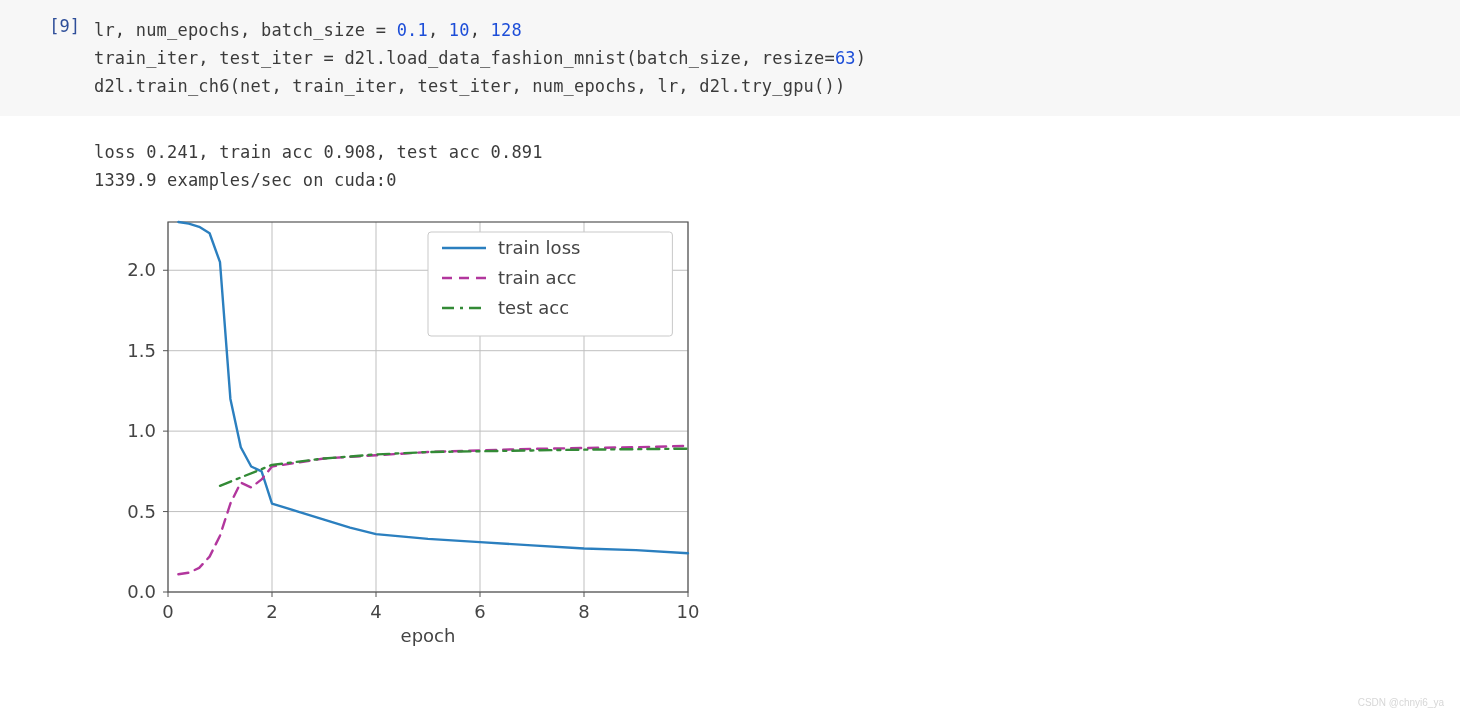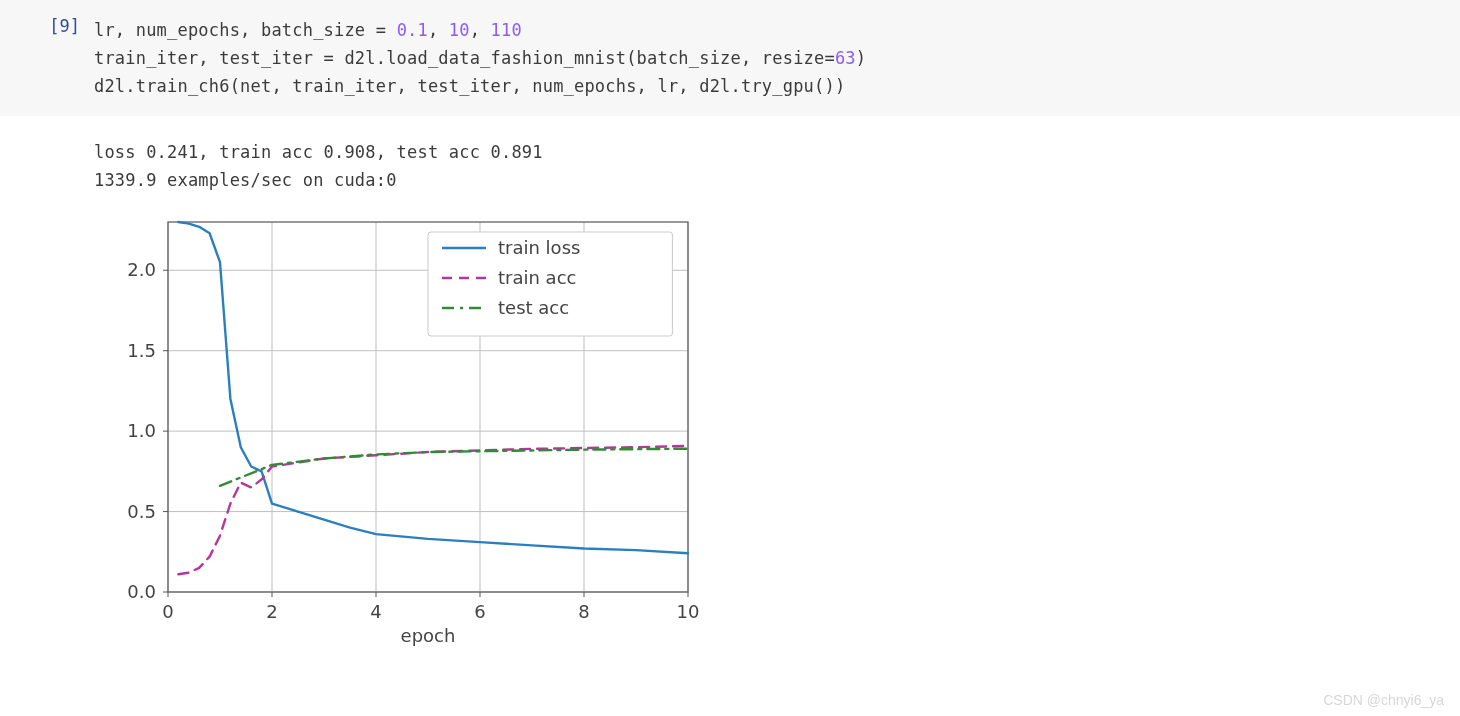--- a/index.html
+++ b/index.html
@@ -24,48 +24,48 @@
     padding-right: 14px;
     color: #2e4e99;
     flex-shrink: 0;
     font-family: inherit;
   }
   .code-area, .output-area {
     white-space: pre;
     line-height: 1.65;
     letter-spacing: 0.2px;
   }
-  .code-area .num { color: #8b5cf6; }  
+  .code-area .num { color: #1d4ed8; }  
   .output-cell {
     padding: 22px 14px 0 0;
   }
   .chart-wrap {
     margin-top: 18px;
     margin-left: -6px;
   }
   svg text {
     font-family: "DejaVu Sans", Arial, sans-serif;
     font-size: 18px;
     fill: #444;
   }
   .watermark {
     position: fixed;
     right: 16px;
     bottom: 8px;
     font-family: Arial, sans-serif;
-    font-size: 14px;
+    font-size: 10px;
     color: #d7d7d7;
   }
 </style>
 </head>
 <body>
 
 <div class="cell code-block">
   <div class="prompt">[9]</div>
-  <div class="code-area"><span>lr, num_epochs, batch_size = </span><span class="num">0.1</span><span>, </span><span class="num">10</span><span>, </span><span class="num">110</span>
+  <div class="code-area"><span>lr, num_epochs, batch_size = </span><span class="num">0.1</span><span>, </span><span class="num">10</span><span>, </span><span class="num">128</span>
 <span>train_iter, test_iter = d2l.load_data_fashion_mnist(batch_size, resize=</span><span class="num">63</span><span>)</span>
 <span>d2l.train_ch6(net, train_iter, test_iter, num_epochs, lr, d2l.try_gpu())</span></div>
 </div>
 
 <div class="cell output-cell">
   <div class="prompt"></div>
   <div style="display:flex;flex-direction:column;">
     <div class="output-area"><span>loss 0.241, train acc 0.908, test acc 0.891</span>
 <span>1339.9 examples/sec on cuda:0</span></div>
 

